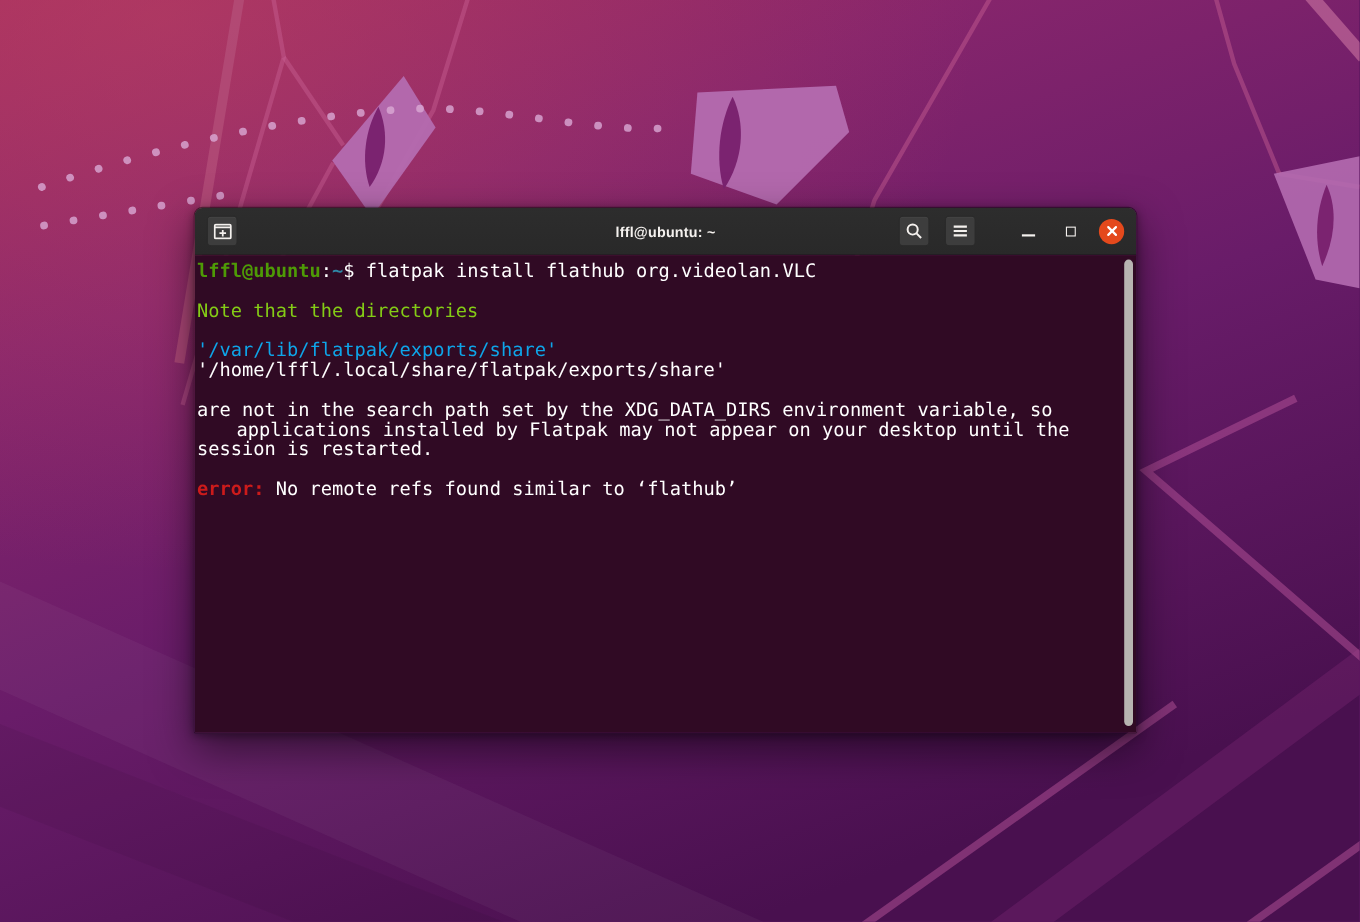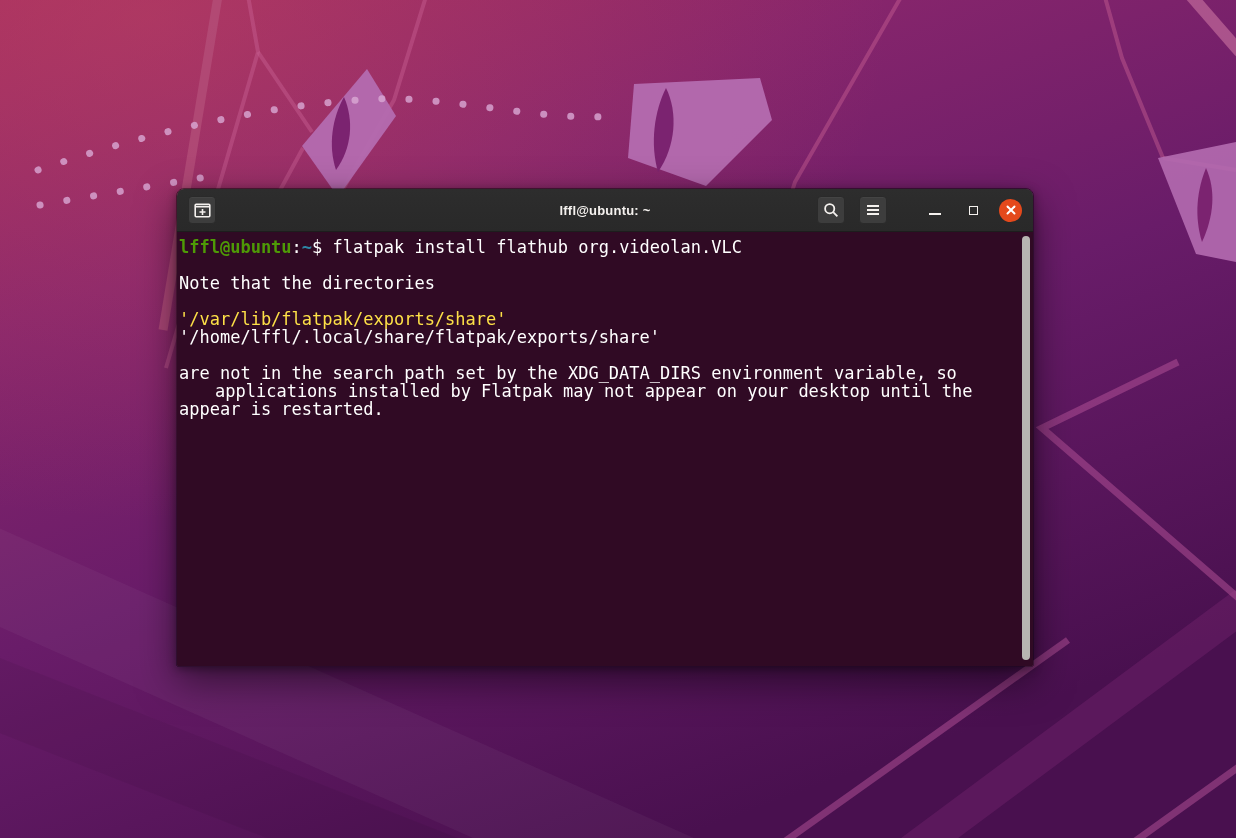--- a/index.html
+++ b/index.html
@@ -176,26 +176,27 @@
           </svg>
         </span>
       </div>
     </div>
   </div>
 
   <div class="screen">
     <div>
         <div class="term-line"><span style="color: rgb(78, 154, 6); font-weight: bold;">lffl@ubuntu</span><span style="color: rgb(255, 255, 255);">:</span><span style="color: rgb(46, 134, 165); font-weight: bold;">~</span><span style="color: rgb(255, 255, 255);">$ flatpak install flathub org.videolan.VLC</span></div>
         <div class="term-line">&nbsp;</div>
-        <div class="term-line"><span style="color: #ffffff;">Note that the directories</span></div>
-        <div class="term-line">&nbsp;</div>
-        <div class="term-line"><span style="color: #fde047;">'/var/lib/flatpak/exports/share'</span></div>
+        <div class="term-line"><span style="color: #84cc16;">Note that the directories</span></div>
+        <div class="term-line">&nbsp;</div>
+        <div class="term-line"><span style="color: #0ea5e9;">'/var/lib/flatpak/exports/share'</span></div>
         <div class="term-line"><span style="color: rgb(255, 255, 255);">'/home/lffl/.local/share/flatpak/exports/share'</span></div>
         <div class="term-line">&nbsp;</div>
         <div class="term-line"><span style="color: rgb(255, 255, 255);">are not in the search path set by the XDG_DATA_DIRS environment variable, so</span></div>
         <div class="term-line"><span style="color: rgb(255, 255, 255); margin-left: 36px;">applications installed by Flatpak may not appear on your desktop until the</span></div>
-        <div class="term-line"><span style="color: rgb(255, 255, 255);">appear is restarted.</span></div>
-        <div class="term-line">&nbsp;</div>
+        <div class="term-line"><span style="color: rgb(255, 255, 255);">session is restarted.</span></div>
+        <div class="term-line">&nbsp;</div>
+        <div class="term-line"><span style="color: rgb(204, 27, 27); font-weight: bold;">error:</span><span style="color: rgb(255, 255, 255);"> No remote refs found similar to ‘flathub’</span></div>
       </div>
     <div class="scrollbar"></div>
   </div>
 
 </div>
 
 </body></html>

